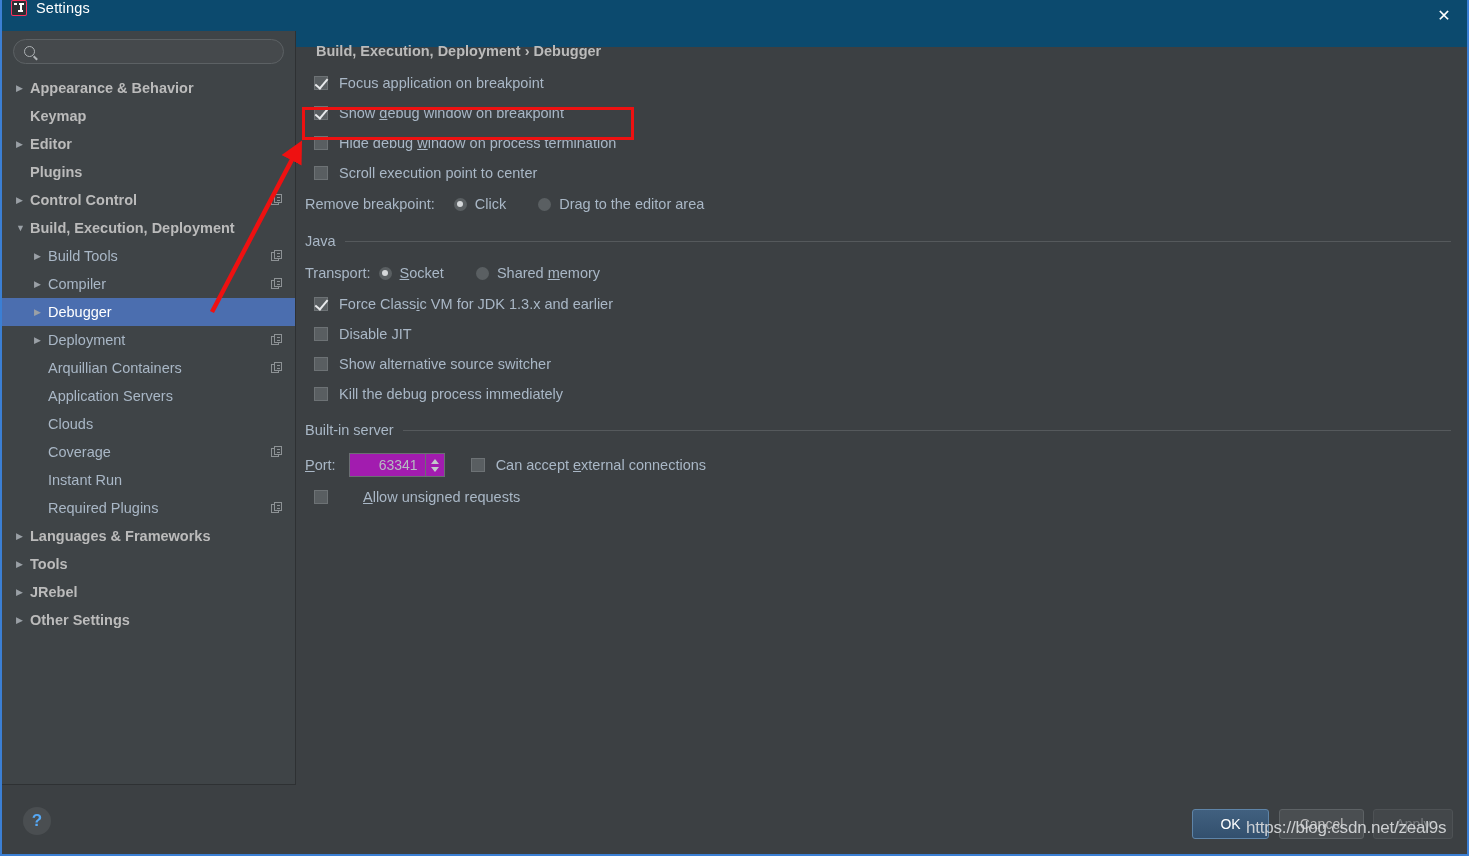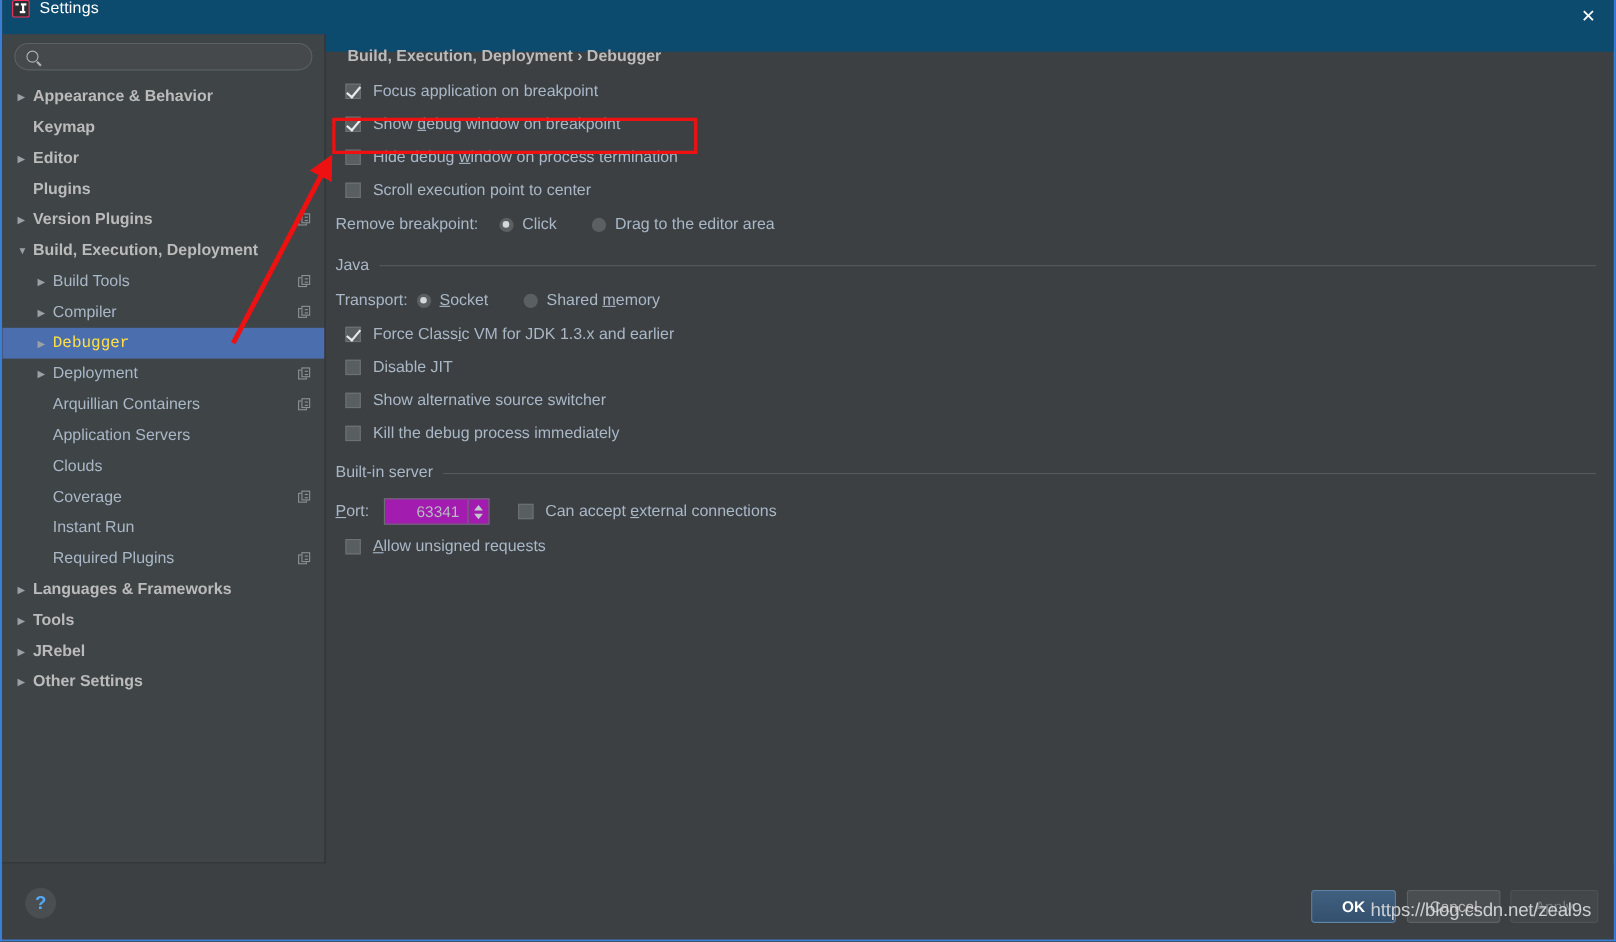--- a/index.html
+++ b/index.html
@@ -127,21 +127,21 @@
     width: 14px;
     flex: none;
     color: #9aa0a6;
     font-size: 9px;
     line-height: 1;
   }
   .tree-row .arrow.none { visibility: hidden; }
   .tree-row .arrow.down { font-size: 9px; }
   .tree-row .lbl { white-space: nowrap; }
   .tree-row.bold .lbl { font-weight: bold; color: #bbbbbb; }
-  .tree-row.selected .lbl { color: #fde047; font-family: Liberation Mono, monospace; }
+  .tree-row.selected .lbl { color: #ffffff; }
   .copy-ic {
     position: absolute;
     right: 12px;
     width: 12px; height: 12px;
   }
   .copy-ic .s1 {
     position: absolute; left: 0; top: 2px;
     width: 8px; height: 9px;
     border: 1px solid #8d9295;
   }
@@ -334,21 +334,21 @@
     justify-content: center;
     font-size: 14px;
     cursor: pointer;
   }
   #ok-btn {
     left: 1190px; top: 809px;
     width: 77px;
     background: linear-gradient(#41607f, #33506e);
     border: 1px solid #5e84a8;
     color: #ffffff;
-    font-weight: bold;
+    font-weight: normal;
   }
   #cancel-btn {
     left: 1277px; top: 809px;
     width: 85px;
     background: #4a4e51;
     border: 1px solid #5d6265;
     color: #bbbbbb;
   }
   #apply-btn {
     left: 1371px; top: 809px;
@@ -421,21 +421,21 @@
           <div class="tree-row lvl0 bold">
             <span class="arrow">▶</span>
             <span class="lbl">Editor</span>
           </div>
           <div class="tree-row lvl0 bold">
             <span class="arrow none">▶</span>
             <span class="lbl">Plugins</span>
           </div>
           <div class="tree-row lvl0 bold">
             <span class="arrow">▶</span>
-            <span class="lbl">Version Plugins</span>
+            <span class="lbl">Control Control</span>
             <span class="copy-ic">
               <span class="s1"></span>
               <span class="s2"></span>
             </span>
           </div>
           <div class="tree-row lvl0 bold">
             <span class="arrow down">▼</span>
             <span class="lbl">Build, Execution, Deployment</span>
           </div>
           <div class="tree-row lvl1">
@@ -604,21 +604,21 @@
             <i class="up"></i>
             <i class="dn"></i>
           </span>
         </span>
         <span class="after-cb">
           <span class="cb"></span>
           <span>Can accept <span class="mn">e</span>xternal connections</span>
         </span>
       </div>
 
-      <div class="opt-row" style="padding-left:17px;">
+      <div class="opt-row" style="padding-left:17px;gap:24px;">
         <span class="cb"></span>
         <span><span class="mn">A</span>llow unsigned requests</span>
       </div>
     </div>
 
     <div id="footer">
       <div id="help-btn">?</div>
     </div>
   </div>
 

